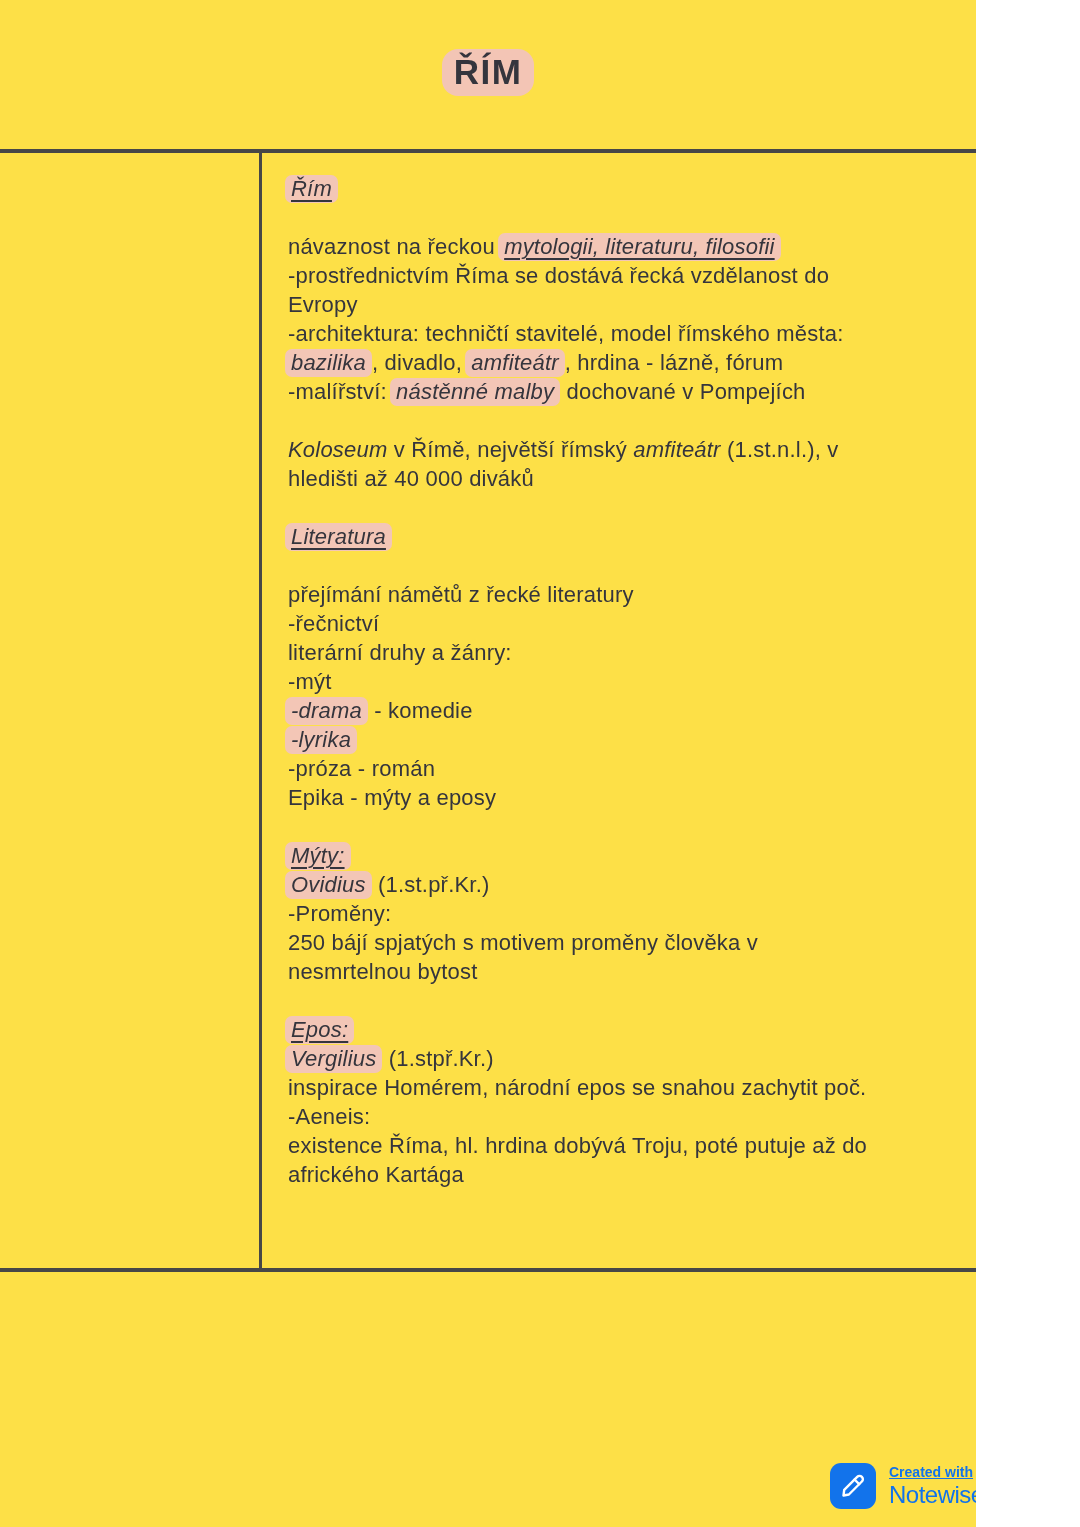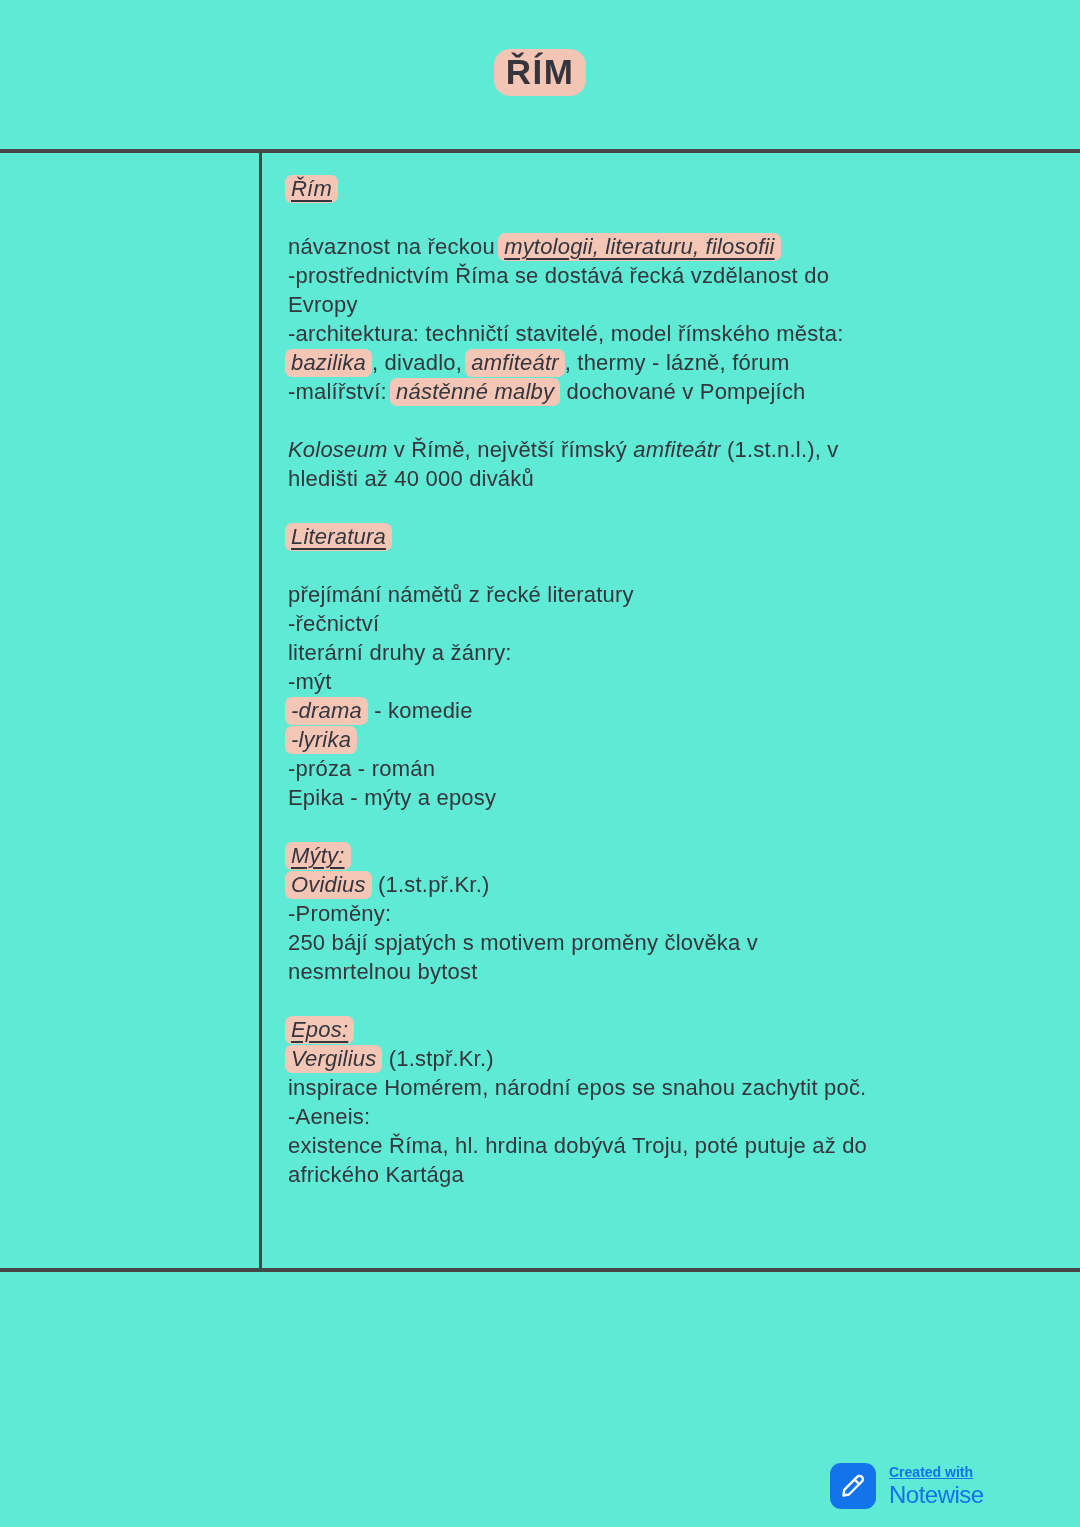--- a/index.html
+++ b/index.html
@@ -1,21 +1,21 @@
 <!DOCTYPE html>
 <html><head>
 <meta charset="utf-8">
 <style>
   * { box-sizing: border-box; }
   html, body { margin: 0; padding: 0; background: #ffffff; }
   .page {
     position: relative;
-    width: 1080px;
+    width: 976px;
     height: 1527px;
-    background: #5eead4;
+    background: #fde047;
     font-family: "Liberation Sans", sans-serif;
     color: #35353d;
     overflow: hidden;
   }
   .title {
     position: absolute;
     top: 52px;
     left: 0;
     width: 100%;
     text-align: center;
@@ -116,21 +116,21 @@
 
   <div class="content" id="note-content">
       <div class="block">
         <div class="line"><span class="seg it hl ul">Řím</span></div>
       </div>
       <div class="block">
         <div class="line"><span class="seg">návaznost na řeckou </span><span class="seg it hl ul">mytologii, literaturu, filosofii</span></div>
         <div class="line"><span class="seg">-prostřednictvím Říma se dostává řecká vzdělanost do</span></div>
         <div class="line"><span class="seg">Evropy</span></div>
         <div class="line"><span class="seg">-architektura: techničtí stavitelé, model římského města:</span></div>
-        <div class="line"><span class="seg it hl">bazilika</span><span class="seg">, divadlo, </span><span class="seg it hl">amfiteátr</span><span class="seg">, thermy - lázně, fórum</span></div>
+        <div class="line"><span class="seg it hl">bazilika</span><span class="seg">, divadlo, </span><span class="seg it hl">amfiteátr</span><span class="seg">, hrdina - lázně, fórum</span></div>
         <div class="line"><span class="seg">-malířství: </span><span class="seg it hl">nástěnné malby</span><span class="seg"> dochované v Pompejích</span></div>
       </div>
       <div class="block">
         <div class="line"><span class="seg it">Koloseum</span><span class="seg"> v Římě, největší římský </span><span class="seg it">amfiteátr</span><span class="seg"> (1.st.n.l.), v</span></div>
         <div class="line"><span class="seg">hledišti až 40 000 diváků</span></div>
       </div>
       <div class="block">
         <div class="line"><span class="seg it hl ul">Literatura</span></div>
       </div>
       <div class="block">

